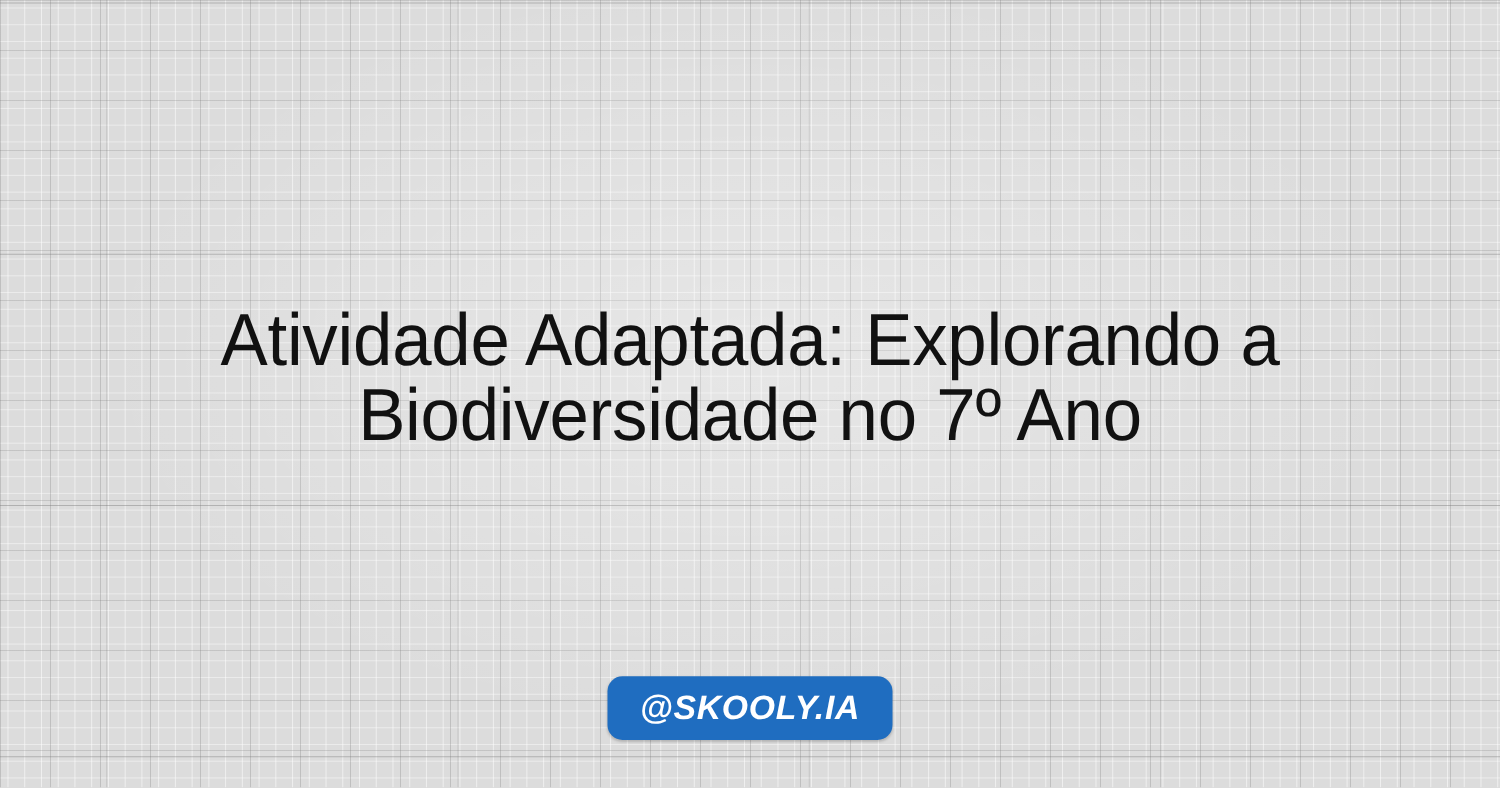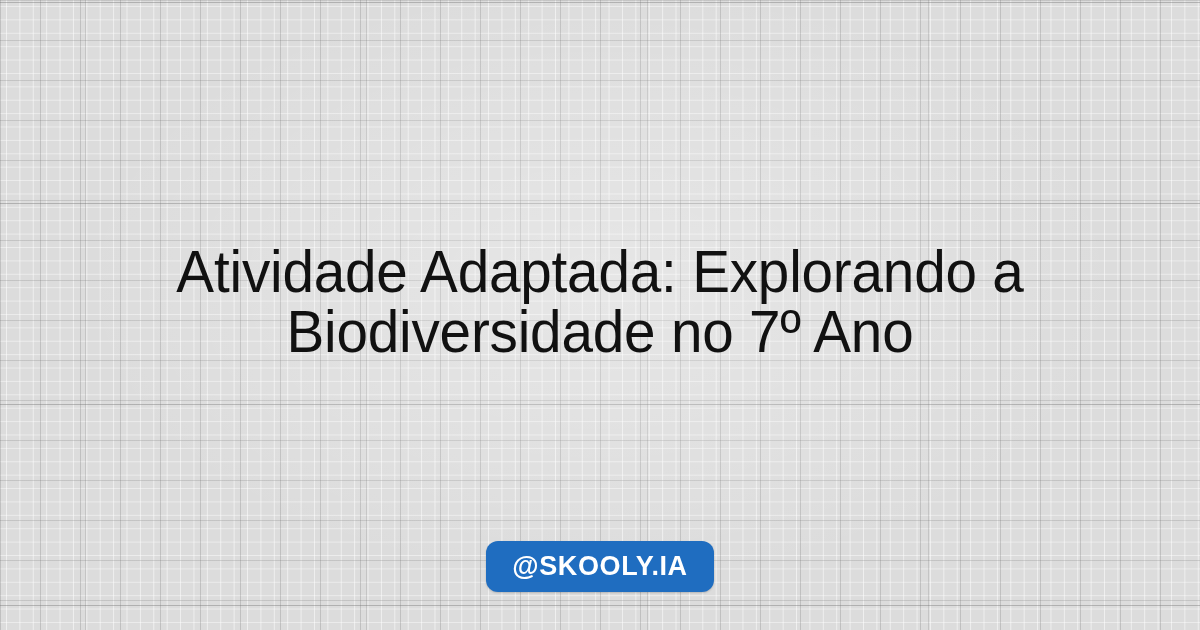--- a/index.html
+++ b/index.html
@@ -109,20 +109,21 @@
     align-items: center;
     justify-content: center;
     height: 51px;
     padding: 0 26px;
     border-radius: 12px;
     background-color: #1f6dc0;
     color: #ffffff;
     font-family: "Liberation Sans", "DejaVu Sans", sans-serif;
     font-size: 27px;
     font-weight: 700;
+    font-style: italic;
     letter-spacing: 0.6px;
     box-sizing: border-box;
     box-shadow: 0 1px 2px rgba(0,0,0,0.18);
     user-select: none;
   }
 </style>
 </head>
 <body>
 
 <div class="card">

